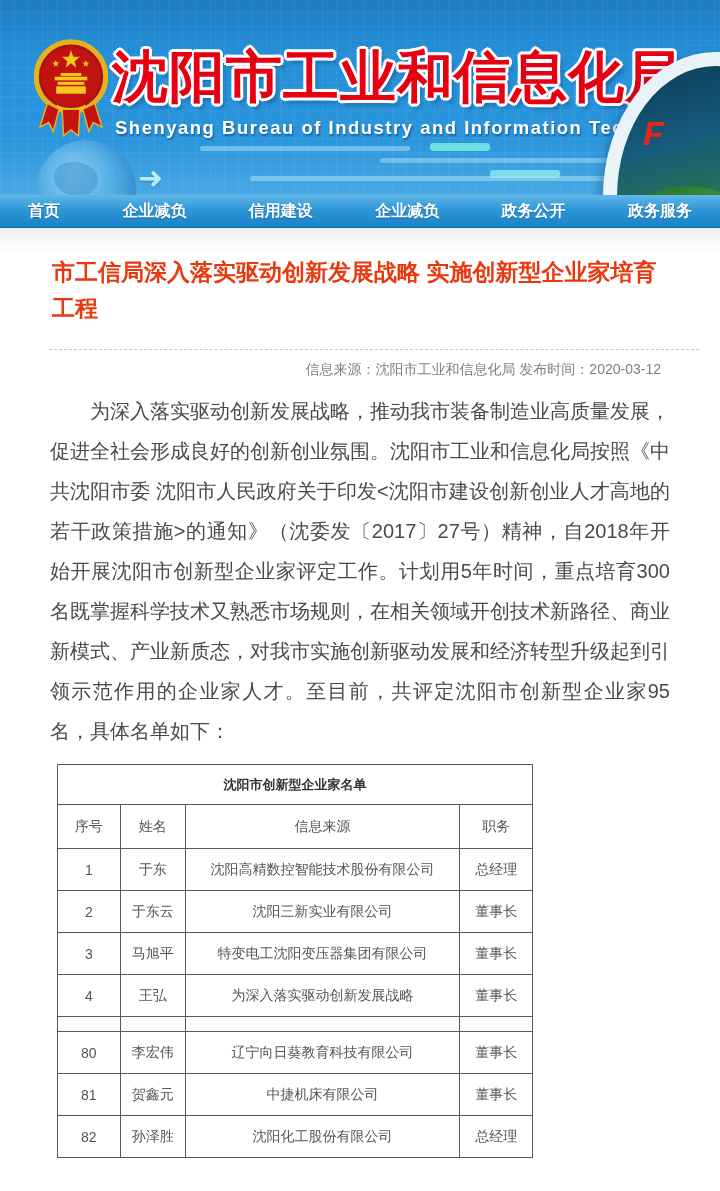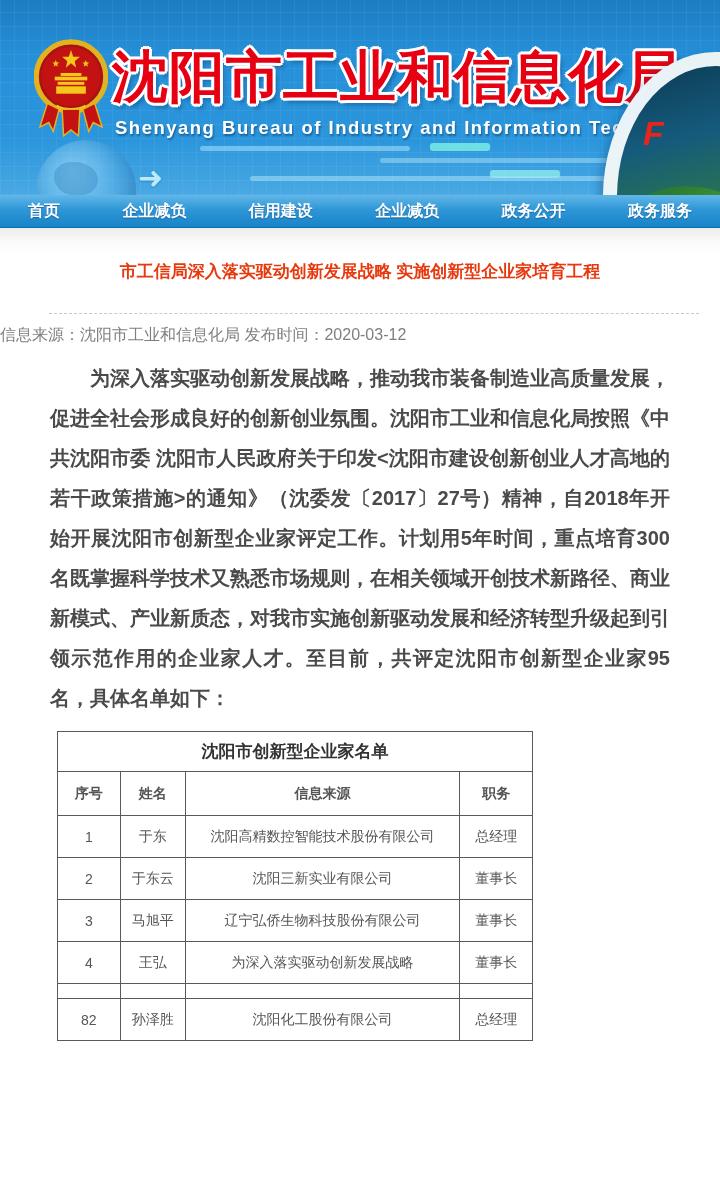--- a/index.html
+++ b/index.html
@@ -48,35 +48,35 @@
     background:linear-gradient(180deg,#62b7e8 0%,#2f97d7 45%,#1783c8 100%);
     border-bottom:1px solid #0d6cab; }
   .nav ul { list-style:none; display:flex; justify-content:space-between;
     align-items:center; height:100%; padding:8px 28px;text-align:right; }
   .nav li { color:#ffffff; font-size:16px; font-weight:bold; cursor:pointer;
     text-shadow:0 1px 1px rgba(10,60,110,.5); white-space:nowrap; }
 
   
   .content { position:relative;
     background:linear-gradient(180deg,#ececec 0%,#fafafa 14px,#ffffff 26px); }
-  .article-title { padding:26px 52px 0 52px; text-align:center;
-    font-size:17px; line-height:36px; font-weight:bold; color:#e8380d; }
+  .article-title { padding:26px 52px 0 52px; text-align:left;
+    font-size:23px; line-height:36px; font-weight:bold; color:#e8380d; }
   .divider { margin:23px 21px 0 49px; border-top:1px dashed #c9c9c9; height:0; }
-  .article-meta { margin-top:11px; padding-right:59px; 
-    font-size:16px; color:#7f7f7f; }
+  .article-meta { margin-top:11px; padding-right:59px; text-align:right;
+    font-size:14px; color:#7f7f7f; }
   .article-body { margin:12px 50px 0 50px; font-size:20px; line-height:40px;
-    color:#4a4a4a; text-align:justify; text-indent:2em;font-weight:bold; }
+    color:#4a4a4a; text-align:justify; text-indent:2em; }
 
   
   .roster-wrap { margin:13px 0 0 57px; width:476px; }
   table.roster { width:100%; border-collapse:collapse; table-layout:fixed; }
   table.roster td, table.roster th { border:1px solid #595959; text-align:center;
     vertical-align:middle; color:#555555; font-weight:normal; overflow:hidden; }
-  tr.tbl-title-row td { height:40px; font-size:17px; font-weight:bold; color:#333333; }
-  tr.tbl-header-row td { height:44px; font-size:14px;font-weight:bold; }
+  tr.tbl-title-row td { height:40px; font-size:13px; font-weight:bold; color:#333333; }
+  tr.tbl-header-row td { height:44px; font-size:14px; }
   tr.data-row td { height:42px; font-size:14px; }
   tr.spacer-row td { height:15px; }
   col.c-no { width:13.2%; } col.c-name { width:13.7%; }
   col.c-company { width:57.8%; } col.c-title { width:15.3%; }
 </style>
 </head>
 <body>
 
 <div class="page">
 
@@ -159,34 +159,46 @@
             </tr>
             <tr class="data-row">
               <td>2</td>
               <td>于东云</td>
               <td>沈阳三新实业有限公司</td>
               <td>董事长</td>
             </tr>
             <tr class="data-row">
               <td>3</td>
               <td>马旭平</td>
-              <td>辽宁弘侨生物科技股份有限公司</td>
+              <td>特变电工沈阳变压器集团有限公司</td>
               <td>董事长</td>
             </tr>
             <tr class="data-row">
               <td>4</td>
               <td>王弘</td>
               <td>为深入落实驱动创新发展战略</td>
               <td>董事长</td>
             </tr>
             <tr class="spacer-row">
               <td></td>
               <td></td>
               <td></td>
               <td></td>
+            </tr>
+            <tr class="data-row">
+              <td>80</td>
+              <td>李宏伟</td>
+              <td>辽宁向日葵教育科技有限公司</td>
+              <td>董事长</td>
+            </tr>
+            <tr class="data-row">
+              <td>81</td>
+              <td>贺鑫元</td>
+              <td>中捷机床有限公司</td>
+              <td>董事长</td>
             </tr>
             <tr class="data-row">
               <td>82</td>
               <td>孙泽胜</td>
               <td>沈阳化工股份有限公司</td>
               <td>总经理</td>
             </tr>
           </tbody>
       </table>
     </div>

